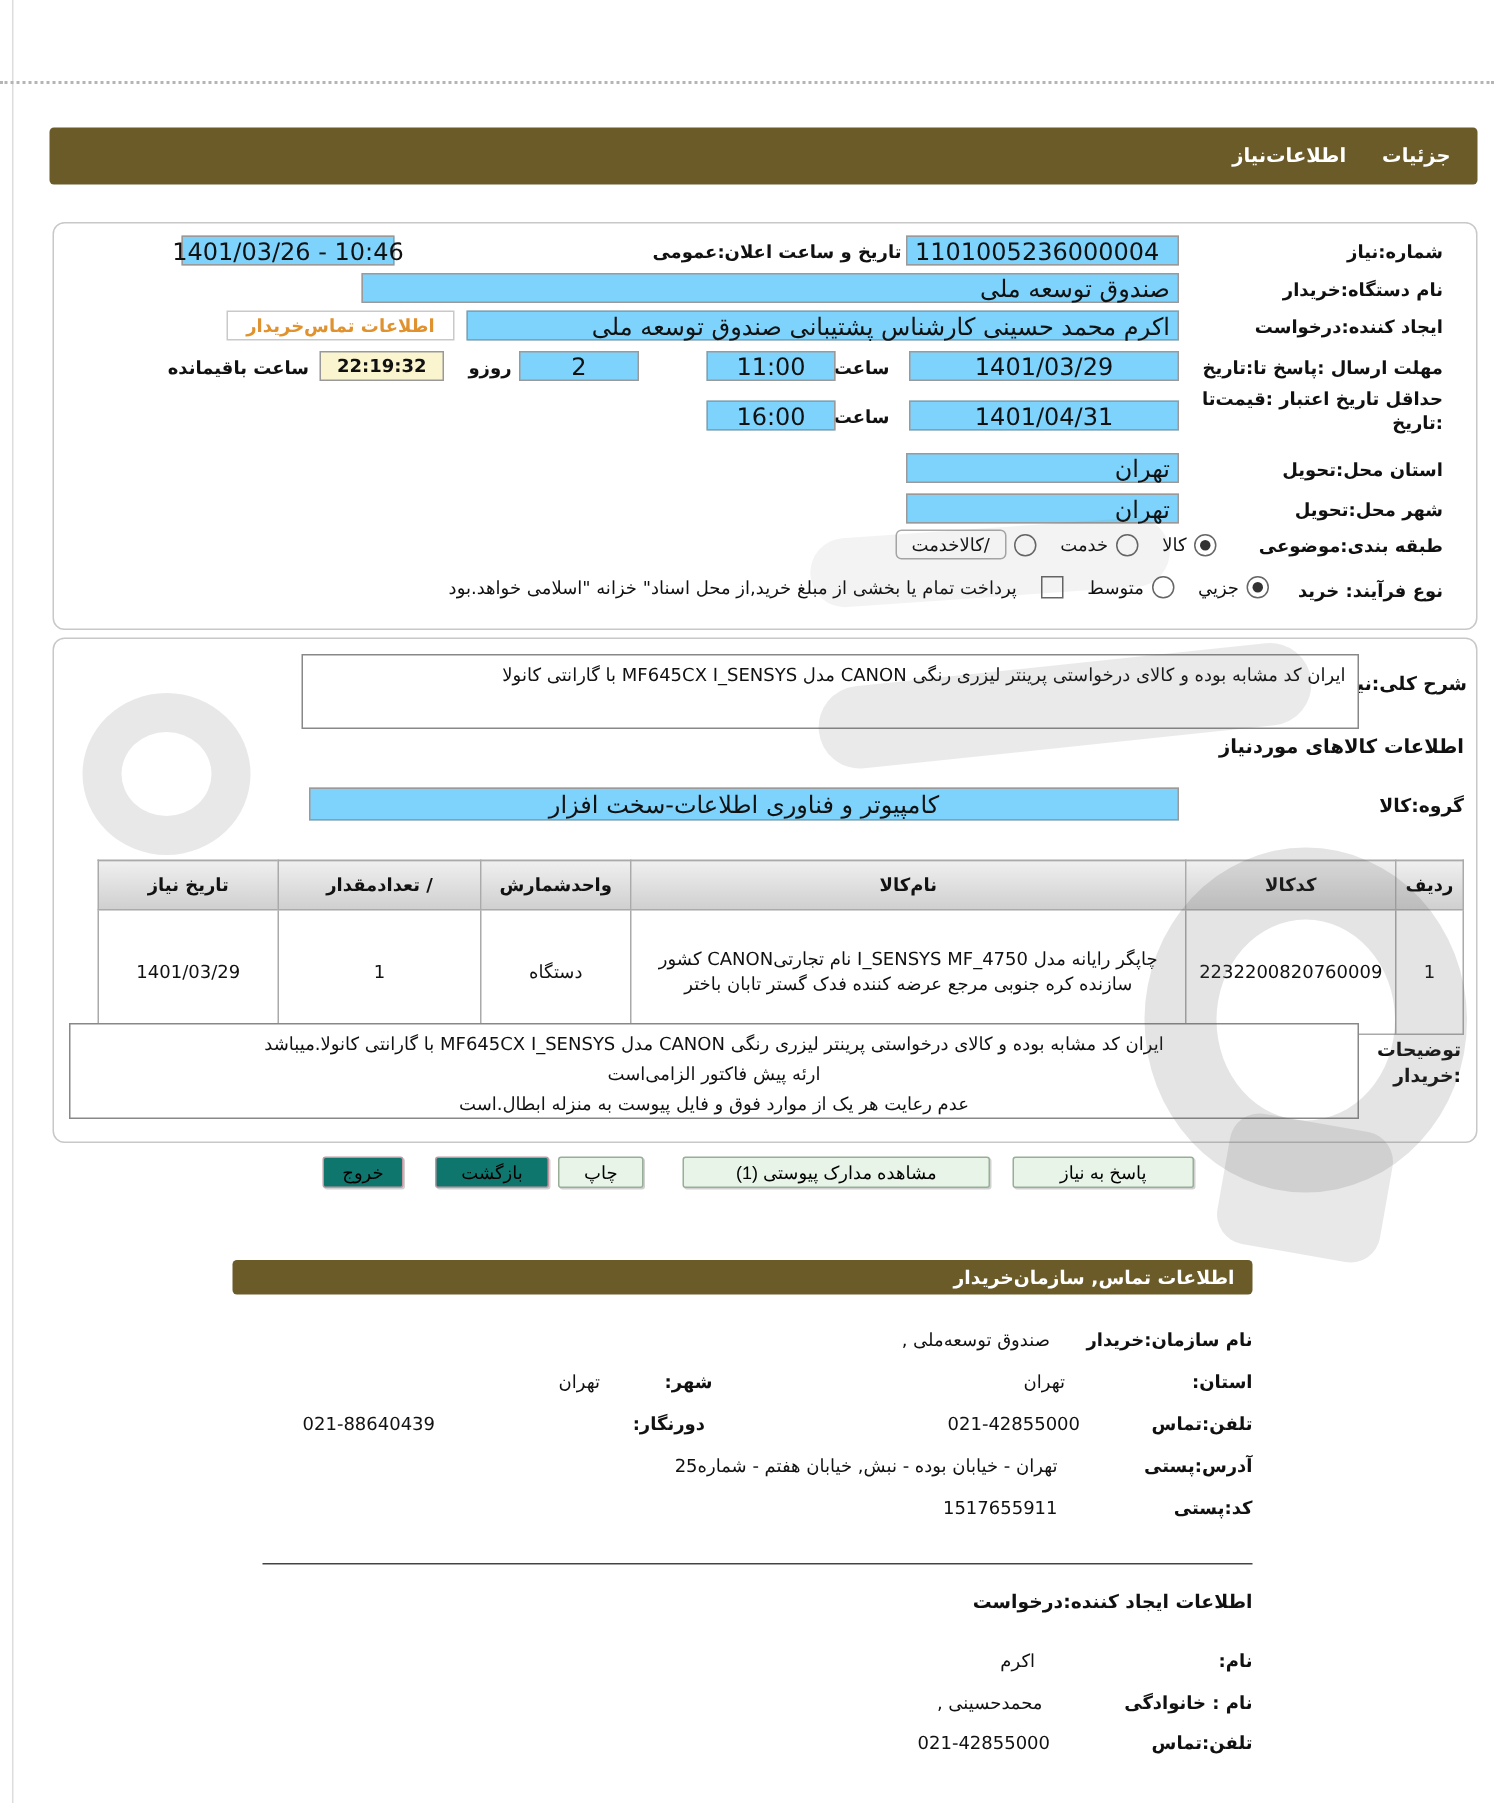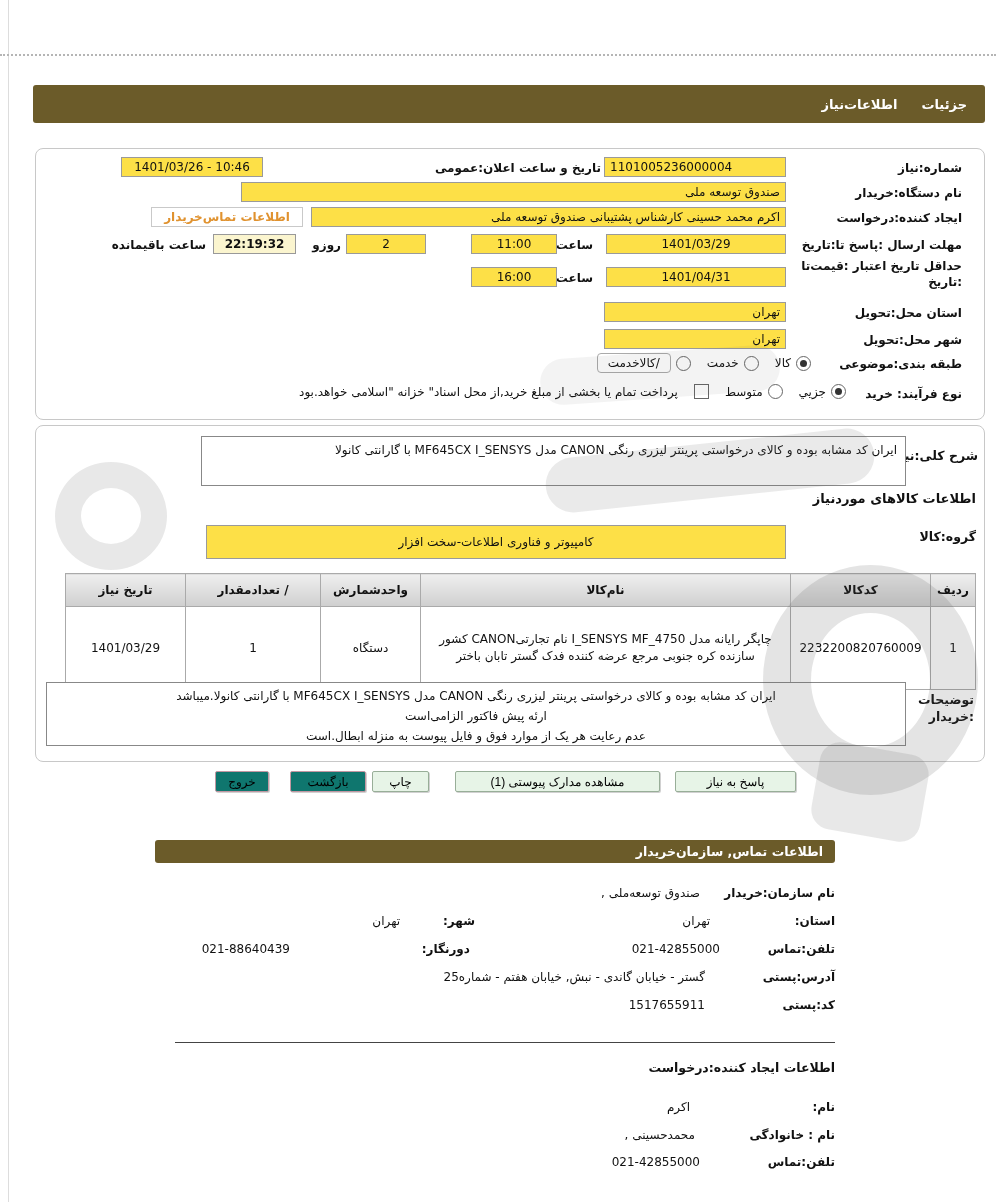--- a/index.html
+++ b/index.html
@@ -8,21 +8,21 @@
   .left-line{position:absolute;left:8px;top:0;height:100%;width:1px;background:#ddd;}
   .dotted-top{position:absolute;top:54px;left:0;width:100%;border-top:2px dotted #b5b5b5;}
   .bar{position:absolute;background:#6b5b29;color:#fff;border-radius:3px;}
   .bar1{left:33px;top:85px;width:952px;height:38px;display:flex;align-items:center;
         justify-content:flex-start;gap:24px;padding:0 18px;box-sizing:border-box;}
   .tab{font-size:13px;font-weight:bold;color:#fff;cursor:default;}
   .panel{position:absolute;background:#fff;border:1px solid #c8c8c8;border-radius:8px;}
   .panel1{left:35px;top:148px;width:948px;height:270px;}
   .panel2{left:35px;top:425px;width:948px;height:335px;}
   .lbl{position:absolute;font-weight:bold;font-size:12px;white-space:nowrap;color:#111;}
-  .val-input{position:absolute;height:20px;border:1px solid #9a9a9a;background:#fde047;font-size:12px;
+  .val-input{position:absolute;height:20px;border:1px solid #9a9a9a;background:#7dd3fc;font-size:16px;
              display:flex;align-items:center;padding:0 5px;box-sizing:border-box;white-space:nowrap;}
   .center{justify-content:center;}
   .ltr{direction:ltr;}
   .link-box{position:absolute;height:20px;border:1px solid #c9c9c9;display:flex;align-items:center;
             justify-content:center;font-size:12px;color:#e0922f;font-weight:bold;box-sizing:border-box;}
   .countdown{position:absolute;height:20px;background:#fbf5cf;border:1px solid #999;font-size:12px;
              font-weight:bold;display:flex;align-items:center;justify-content:center;box-sizing:border-box;}
   .radio-group{position:absolute;display:flex;align-items:center;gap:16px;direction:rtl;}
   .radio-item{display:flex;align-items:center;gap:5px;font-size:12px;white-space:nowrap;}
   .radio{width:13px;height:13px;border:1px solid #666;border-radius:50%;background:#fff;
@@ -144,21 +144,21 @@
 
   <div class="panel panel2">
     <span class="lbl" style="right:6px;top:22px;font-size:12.5px;">شرح کلی:نیاز</span>
     <div class="desc-box" style="right:78px;top:10px;width:705px;height:50px;">
       <div class="desc-line1">ایران کد مشابه بوده و کالای  درخواستی پرینتر لیزری رنگی CANON مدل MF645CX I_SENSYS با گارانتی کانولا</div>
     </div>
 
     <span class="lbl" style="right:8px;top:65px;font-size:13px;">اطلاعات کالاهای موردنیاز</span>
 
     <span class="lbl" style="right:8px;top:103px;font-size:12.5px;">گروه:کالا</span>
-    <div class="val-input center" style="right:198px;top:99px;width:580px;height:34px;">کامپیوتر و فناوری اطلاعات-سخت افزار</div>
+    <div class="val-input center" style="right:198px;top:99px;width:580px;height:22px;">کامپیوتر و فناوری اطلاعات-سخت افزار</div>
 
     <table class="goods-table" style="right:8px;top:147px;width:910px;">
       <colgroup>
         <col style="width:45px">
           <col style="width:140px">
           <col style="width:370px">
         <col style="width:100px">
           <col style="width:135px">
           <col style="width:120px">
       </colgroup>
@@ -210,21 +210,21 @@
   <span class="cval" style="right:286px;top:914px;">تهران</span>
   <span class="clbl" style="right:521px;top:914px;">شهر:</span>
   <span class="cval" style="right:596px;top:914px;">تهران</span>
 
   <span class="clbl" style="right:161px;top:942px;">تلفن:تماس</span>
   <span class="cval ltr" style="right:276px;top:942px;">021-42855000</span>
   <span class="clbl" style="right:526px;top:942px;">دورنگار:</span>
   <span class="cval ltr" style="right:706px;top:942px;">021-88640439</span>
 
   <span class="clbl" style="right:161px;top:970px;">آدرس:پستی</span>
-  <span class="cval" style="right:291px;top:970px;">گستر - خیابان گاندی - نبش, خیابان هفتم - شماره25</span>
+  <span class="cval" style="right:291px;top:970px;">تهران - خیابان بوده - نبش, خیابان هفتم - شماره25</span>
 
   <span class="clbl" style="right:161px;top:998px;">کد:پستی</span>
   <span class="cval ltr" style="right:291px;top:998px;">1517655911</span>
 
   <div class="sep-line"></div>
 
   <span class="clbl" style="right:161px;top:1060px;font-size:12.5px;">اطلاعات ایجاد کننده:درخواست</span>
 
   <span class="clbl" style="right:161px;top:1100px;">نام:</span>
   <span class="cval" style="right:306px;top:1100px;">اکرم</span>

